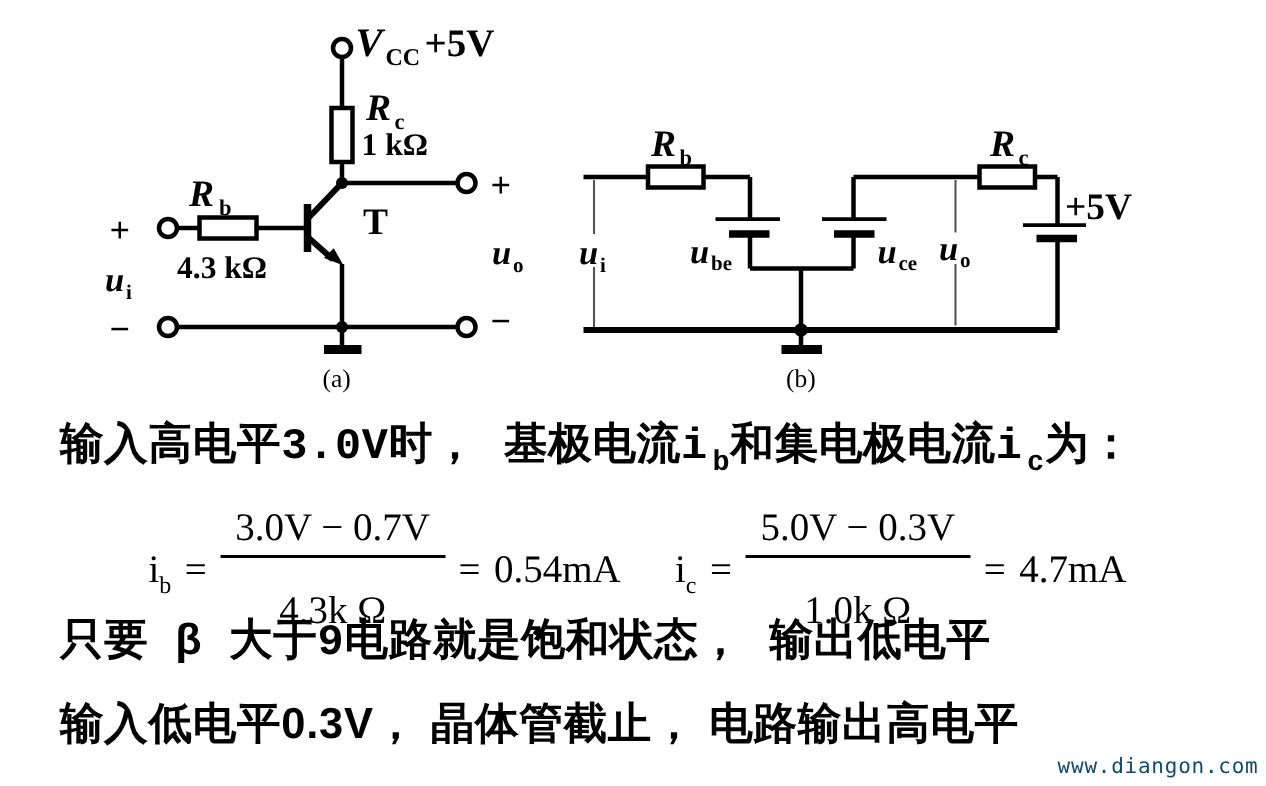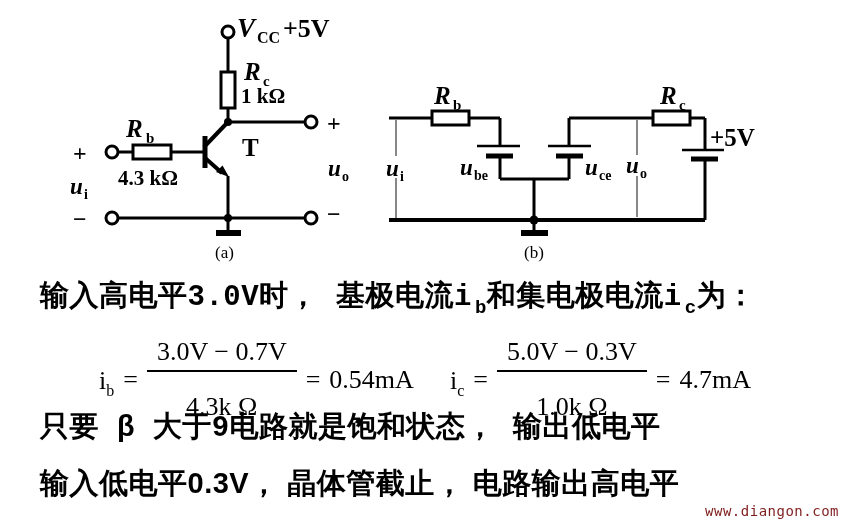--- a/index.html
+++ b/index.html
@@ -24,21 +24,21 @@
   .csub{font-size:19px;vertical-align:-8px;margin-left:3px;}
   .formula{position:absolute;display:flex;align-items:center;gap:9px;
            font-family:"Liberation Serif","DejaVu Serif",serif;font-size:26px;}
   .flhs{font-size:26px;position:relative;top:3px;}
   .fsub{font-size:16px;vertical-align:-7px;}
   .frac{display:inline-flex;flex-direction:column;align-items:center;text-align:center;}
   .fnum{padding:0 10px 3px 10px;border-bottom:2.5px solid #000;}
   .fden{padding-top:20px;}
   .watermark{position:absolute;right:5px;top:503px;
              font-family:"DejaVu Sans Mono","Liberation Mono",monospace;
-             font-size:14px;color:#7f1d1d;letter-spacing:0.5px;}
+             font-size:14px;color:#0c4a6e;letter-spacing:0.5px;}
 </style>
 </head>
 <body>
 
 <div class="page">
 
   <svg width="844" height="270" viewBox="0 0 844 270">
 
     <g stroke="#000" fill="none">
       <line x1="228" y1="38" x2="228" y2="72" stroke-width="3"></line>

